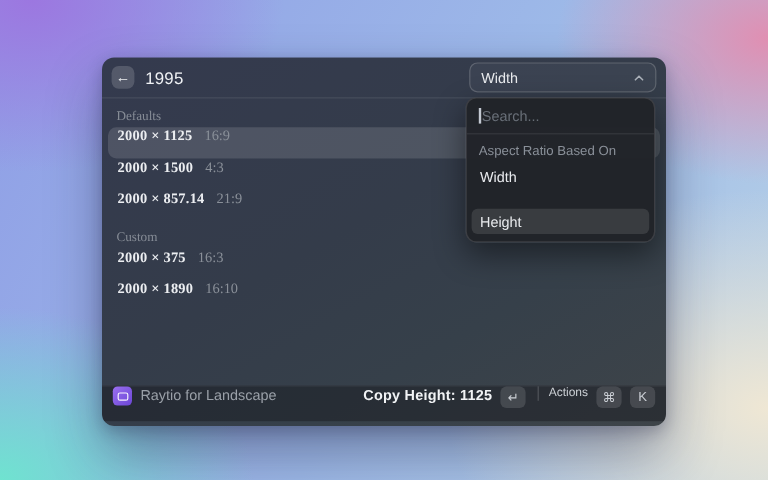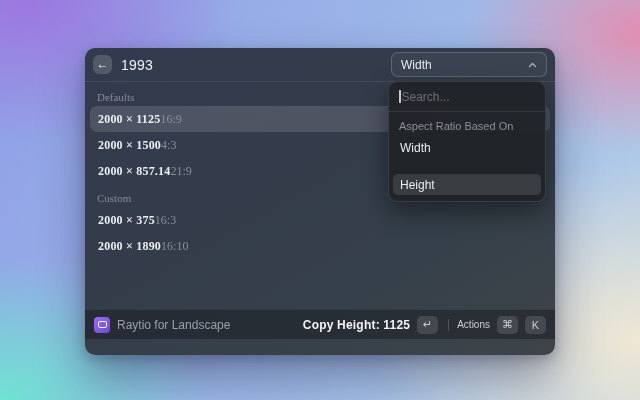--- a/index.html
+++ b/index.html
@@ -46,21 +46,21 @@
 
   
   .list { padding:6px 0 0 0;font-family:Liberation Serif, serif; }
   .section-header {
     height:18px; line-height:18px; padding:0 12px;
     font-size:11px; color:#868c96;
   }
   .section-header.later { margin-top:5px; }
   .row {
     height:26px; margin:0 5px; padding:0 8px; border-radius:7px;
-    display:flex; align-items:center; cursor:pointer;
+    display:flex; align-items:flex-start; gap:10px; cursor:pointer;
   }
   .row.selected { background:rgba(255,255,255,0.13); }
   .row .dim { font-size:12px; font-weight:bold; color:#eceef1; letter-spacing:0.2px; }
   .row .ratio { font-size:12px; color:#8a9099; }
 
   
   .dd-panel {
     position:absolute; top:33px; right:9px; width:158px;
     background:rgba(33,35,40,0.97);
     border:1px solid rgba(255,255,255,0.12);
@@ -73,24 +73,24 @@
   .dd-divider { height:1px; background:rgba(255,255,255,0.09); }
   .dd-section { padding:8px 10px 5px 10px; font-size:11px; color:#8a9099; }
   .dd-opt {
     height:21px; margin:0 4px 1px 4px; padding:0 7px; border-radius:5px;
     display:flex; align-items:center; font-size:12px; color:#e9ebee; cursor:pointer;
   }
   .dd-opt.hl { background:rgba(255,255,255,0.11);margin-top:16px; }
 
   
   .footer {
-    position:absolute; left:0; right:0; bottom:16px; height:30px;
+    position:absolute; left:0; right:0; bottom:4px; height:30px;
     background:rgba(15,17,22,0.38);
     border-top:1px solid rgba(255,255,255,0.07);
-    display:flex; align-items:center; padding:0 9px; z-index:6;
+    display:flex; padding:0 9px; z-index:6;
   }
   .app-icon {
     width:16px; height:16px; border-radius:4px;
     background:linear-gradient(135deg,#9a6ff0,#6c47d6);
     display:flex; align-items:center; justify-content:center;
   }
   .app-icon i {
     display:block; width:9px; height:7px;
     border:1.3px solid rgba(255,255,255,0.92); border-radius:2px;
   }
@@ -107,21 +107,21 @@
 </style>
 </head>
 <body>
 
 <div class="window">
 
   <div class="topbar">
     <button class="back-btn">
       <span>←</span>
     </button>
-    <div class="query">1993</div>
+    <div class="query">1995</div>
     <div class="spacer"></div>
     <button class="dd-trigger">
       <span class="lbl">Width</span>
       <svg width="9" height="6" viewBox="0 0 12 8">
         <path d="M2 6 L6 2 L10 6" fill="none" stroke="#aab0b8" stroke-width="1.8" stroke-linecap="round" stroke-linejoin="round"></path>
       </svg>
     </button>
   </div>
 
   <div class="list" id="list">

